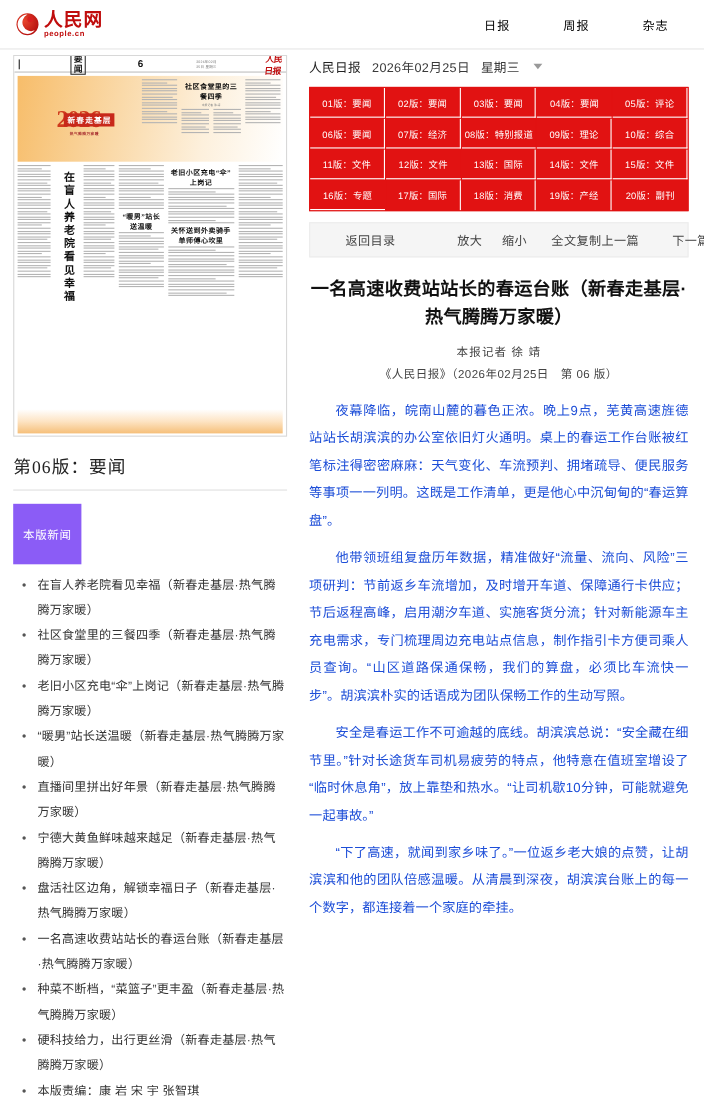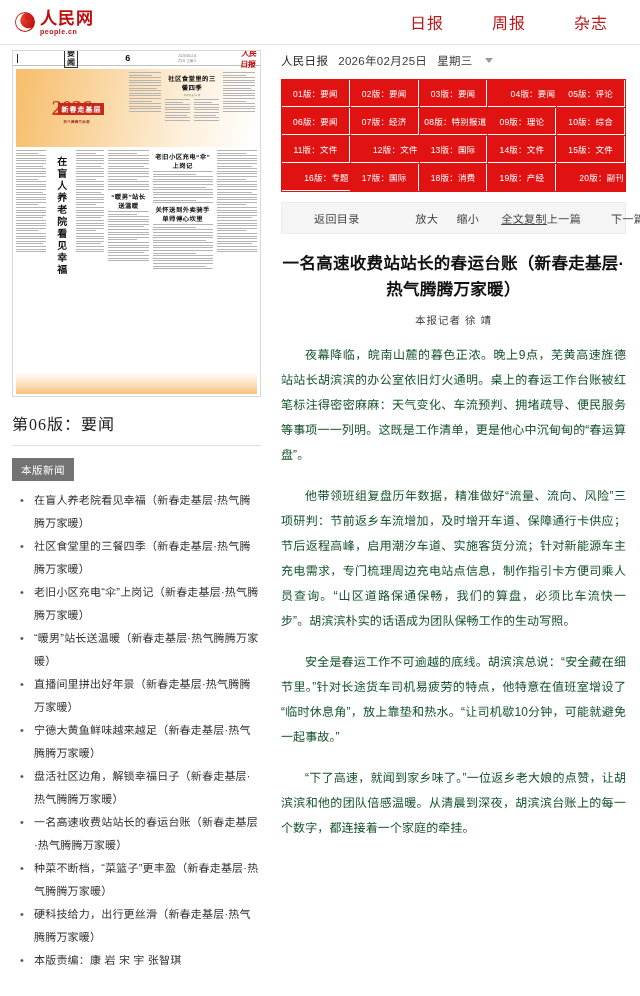--- a/index.html
+++ b/index.html
@@ -26,21 +26,21 @@
     font-family: "Liberation Serif", "DejaVu Serif", serif;
     font-size: 17px; font-weight: 700; color: #c00d0d;
     letter-spacing: 1px;
   }
   .logo-en {
     font-size: 7px; font-weight: 700; color: #c00d0d;
     letter-spacing: .5px; margin-top: 1px;
   }
   .topnav { margin-left: auto; display: flex; align-items: center; gap: 48px; padding-right: 28px; }
   .topnav a {
-    font-size: 16px; color: #b91c1c; text-decoration: none;
+    font-size: 11px; color: #000000; text-decoration: none;
     letter-spacing: 1px;
   }
   .topbar-sep {
     position: absolute; left: 0; right: 0; top: 44px;
     height: 1px; background: #e6e6e6;
   }
 
   
   .main { display: flex; align-items: flex-start; height: 952px; }
   .left-col { width: 275px; flex: none; padding: 6px 14px 0 12px; }
@@ -120,22 +120,22 @@
   .tl.m { width: 88%; }
 
   
   .sec-title {
     font-family: "Liberation Serif", "DejaVu Serif", serif;
     font-size: 16px; color: #222; font-weight: 400;
     margin: 14px 0 10px; letter-spacing: 1px;
   }
   .sec-divider { height: 1px; background: #e0e0e0; margin-bottom: 12px; }
   .badge {
-    display: inline-block; background: #737373; color: #fff;
-    font-size: 10.5px; padding: 4px 9px; letter-spacing: .5px;
+    display: inline-block; background: #8b5cf6; color: #fff;
+    font-size: 10.5px; padding: 20px 9px; letter-spacing: .5px;
     margin-bottom: 8px;
   }
   .news-list { list-style: none; }
   .news-list li {
     position: relative;
     font-size: 11px; line-height: 23px; color: #333;
     padding-left: 22px; letter-spacing: .2px;
     cursor: pointer;
   }
   .news-list li::before {
@@ -165,57 +165,57 @@
     margin-bottom: 10px;
   }
   .page-cell {
     background: #e11212; color: #ffffff;
     font-size: 8.5px; text-align: center;
     padding: 7px 1px; letter-spacing: .2px;
     border-right: 1px solid #ffffff;
     border-bottom: 1px solid #ffffff;
     cursor: pointer; white-space: nowrap;
   }
-  .page-cell:nth-child(4n) { border-right: none; text-align: right; }
+  .page-cell:nth-child(4n) { border-right: none; }
   .page-grid .page-cell:nth-last-child(-n+4) { border-bottom: none; }
 
   .toolbar {
     display: flex; align-items: center;
     background: #f5f5f5; border: 1px solid #ececec;
     padding: 7px 0; margin-bottom: 16px;
   }
   .tb-btn {
     font-size: 11px; color: #444; letter-spacing: .4px;
     cursor: pointer; white-space: nowrap;
   }
   .tb-1 { margin-left: 32px; }
   .tb-2 { margin-left: 56px; }
   .tb-3 { margin-left: 18px; }
-  .tb-4 { margin-left: 22px; text-decoration: underline; }
+  .tb-4 { margin-left: 22px; }
   .tb-5 { margin-left: auto; }
   .tb-6 { margin-left: 30px; margin-right: 18px; }
 
   .art-title {
     font-family: "Liberation Sans", sans-serif;
     font-size: 16.5px; font-weight: 700; color: #111;
     text-align: center; line-height: 26px;
     letter-spacing: .3px; margin-bottom: 10px;
   }
   .art-author {
     text-align: center; font-size: 10.5px; color: #444;
     letter-spacing: 1px; margin-bottom: 5px;
   }
   .art-source {
     text-align: center; font-size: 10.5px; color: #444;
     letter-spacing: .4px; margin-bottom: 14px;
   }
   .art-body p {
-    font-size: 12px; line-height: 25px; color: #14532d;
+    font-size: 12px; line-height: 25px; color: #1d4ed8;
     text-indent: 2em; text-align: justify;
-    margin-bottom: 9px; letter-spacing: .1px; margin-top: 16px;
+    margin-bottom: 9px; letter-spacing: .1px;
   }
 </style>
 </head>
 <body>
 
 <div class="topbar">
   <div class="logo-wrap">
     <div class="logo-mark">
       <svg width="22" height="22" viewBox="0 0 22 22">
         <defs>
@@ -612,20 +612,21 @@
       <span class="tb-btn tb-1">返回目录</span>
       <span class="tb-btn tb-2">放大</span>
       <span class="tb-btn tb-3">缩小</span>
       <span class="tb-btn tb-4">全文复制</span>
       <span class="tb-btn tb-5">上一篇</span>
       <span class="tb-btn tb-6">下一篇</span>
     </div>
 
     <h1 class="art-title">一名高速收费站站长的春运台账（新春走基层·热气腾腾万家暖）</h1>
     <div class="art-author">本报记者 徐 靖</div>
+    <div class="art-source">《人民日报》（2026年02月25日　第 06 版）</div>
 
     <div class="art-body">
       <p>夜幕降临，皖南山麓的暮色正浓。晚上9点，芜黄高速旌德站站长胡滨滨的办公室依旧灯火通明。桌上的春运工作台账被红笔标注得密密麻麻：天气变化、车流预判、拥堵疏导、便民服务等事项一一列明。这既是工作清单，更是他心中沉甸甸的“春运算盘”。</p>
       <p>他带领班组复盘历年数据，精准做好“流量、流向、风险”三项研判：节前返乡车流增加，及时增开车道、保障通行卡供应；节后返程高峰，启用潮汐车道、实施客货分流；针对新能源车主充电需求，专门梳理周边充电站点信息，制作指引卡方便司乘人员查询。“山区道路保通保畅，我们的算盘，必须比车流快一步”。胡滨滨朴实的话语成为团队保畅工作的生动写照。</p>
       <p>安全是春运工作不可逾越的底线。胡滨滨总说：“安全藏在细节里。”针对长途货车司机易疲劳的特点，他特意在值班室增设了“临时休息角”，放上靠垫和热水。“让司机歇10分钟，可能就避免一起事故。”</p>
       <p>“下了高速，就闻到家乡味了。”一位返乡老大娘的点赞，让胡滨滨和他的团队倍感温暖。从清晨到深夜，胡滨滨台账上的每一个数字，都连接着一个家庭的牵挂。</p>
     </div>
   </div>
 </div>
 

